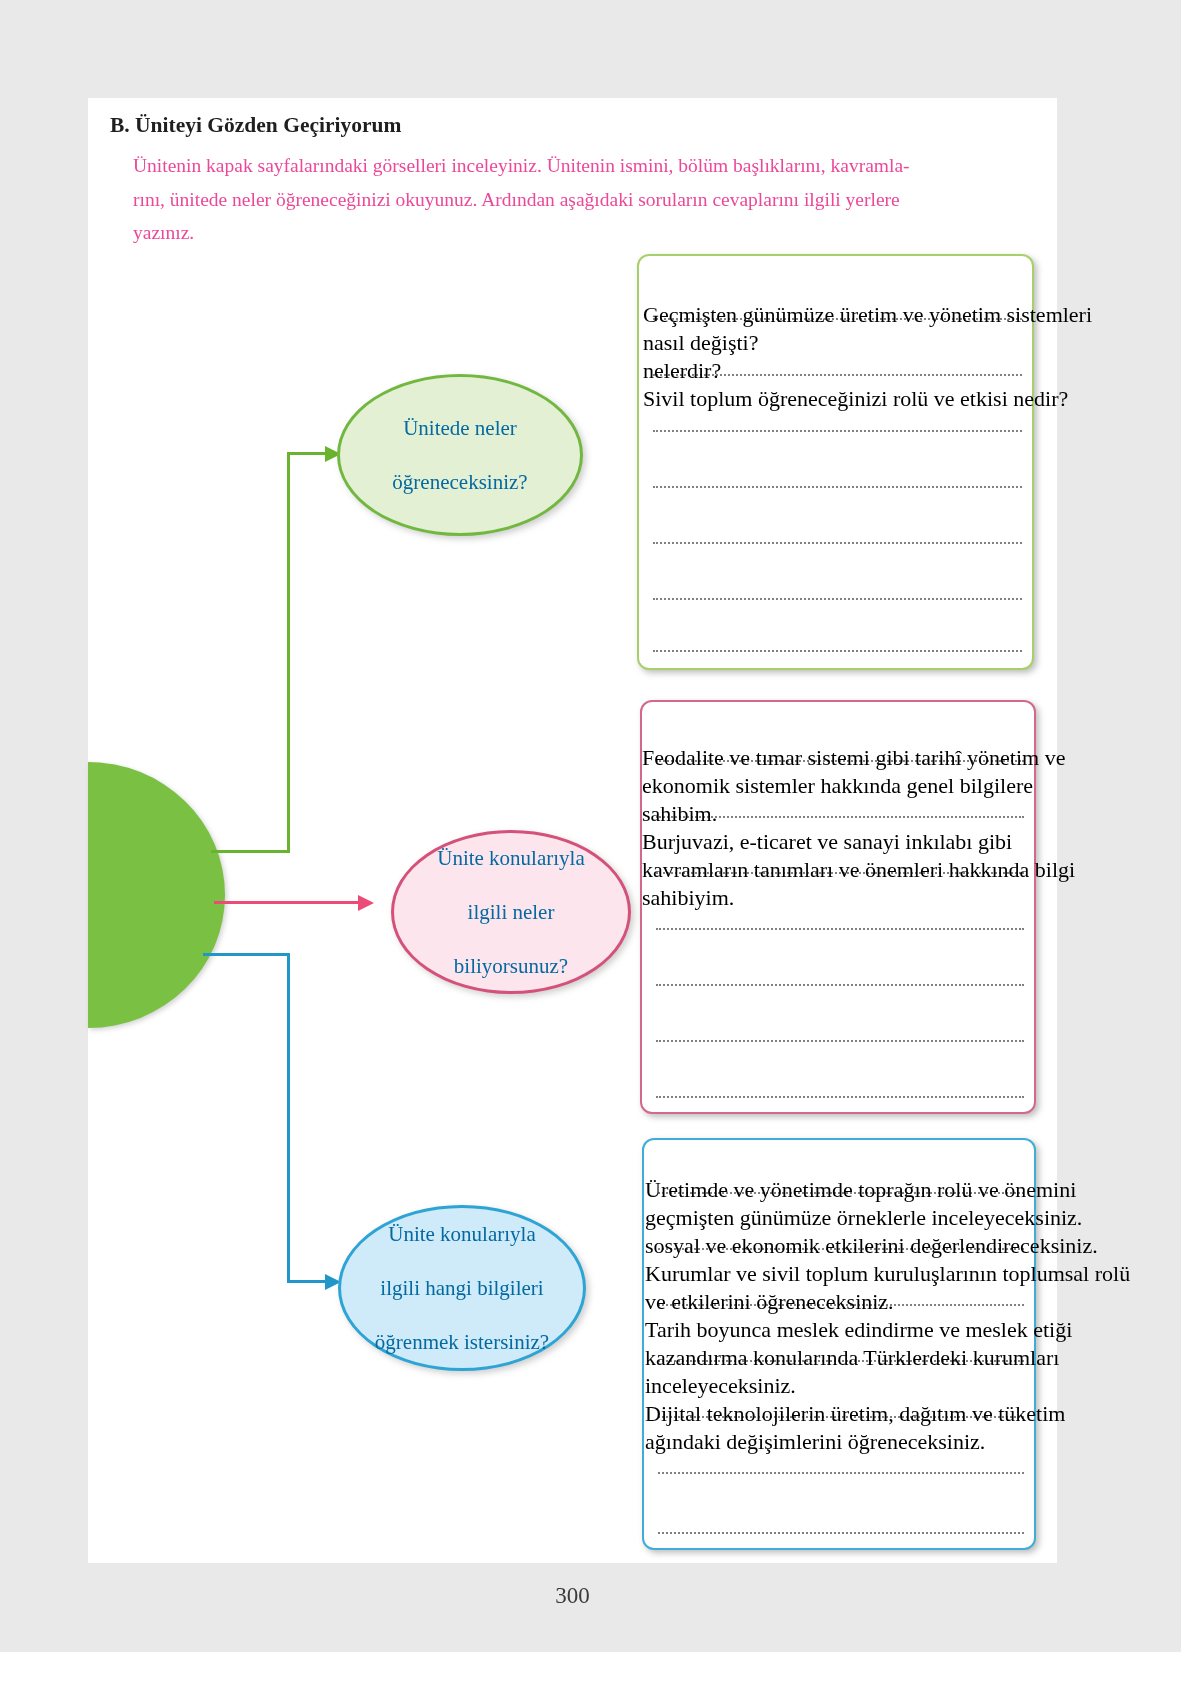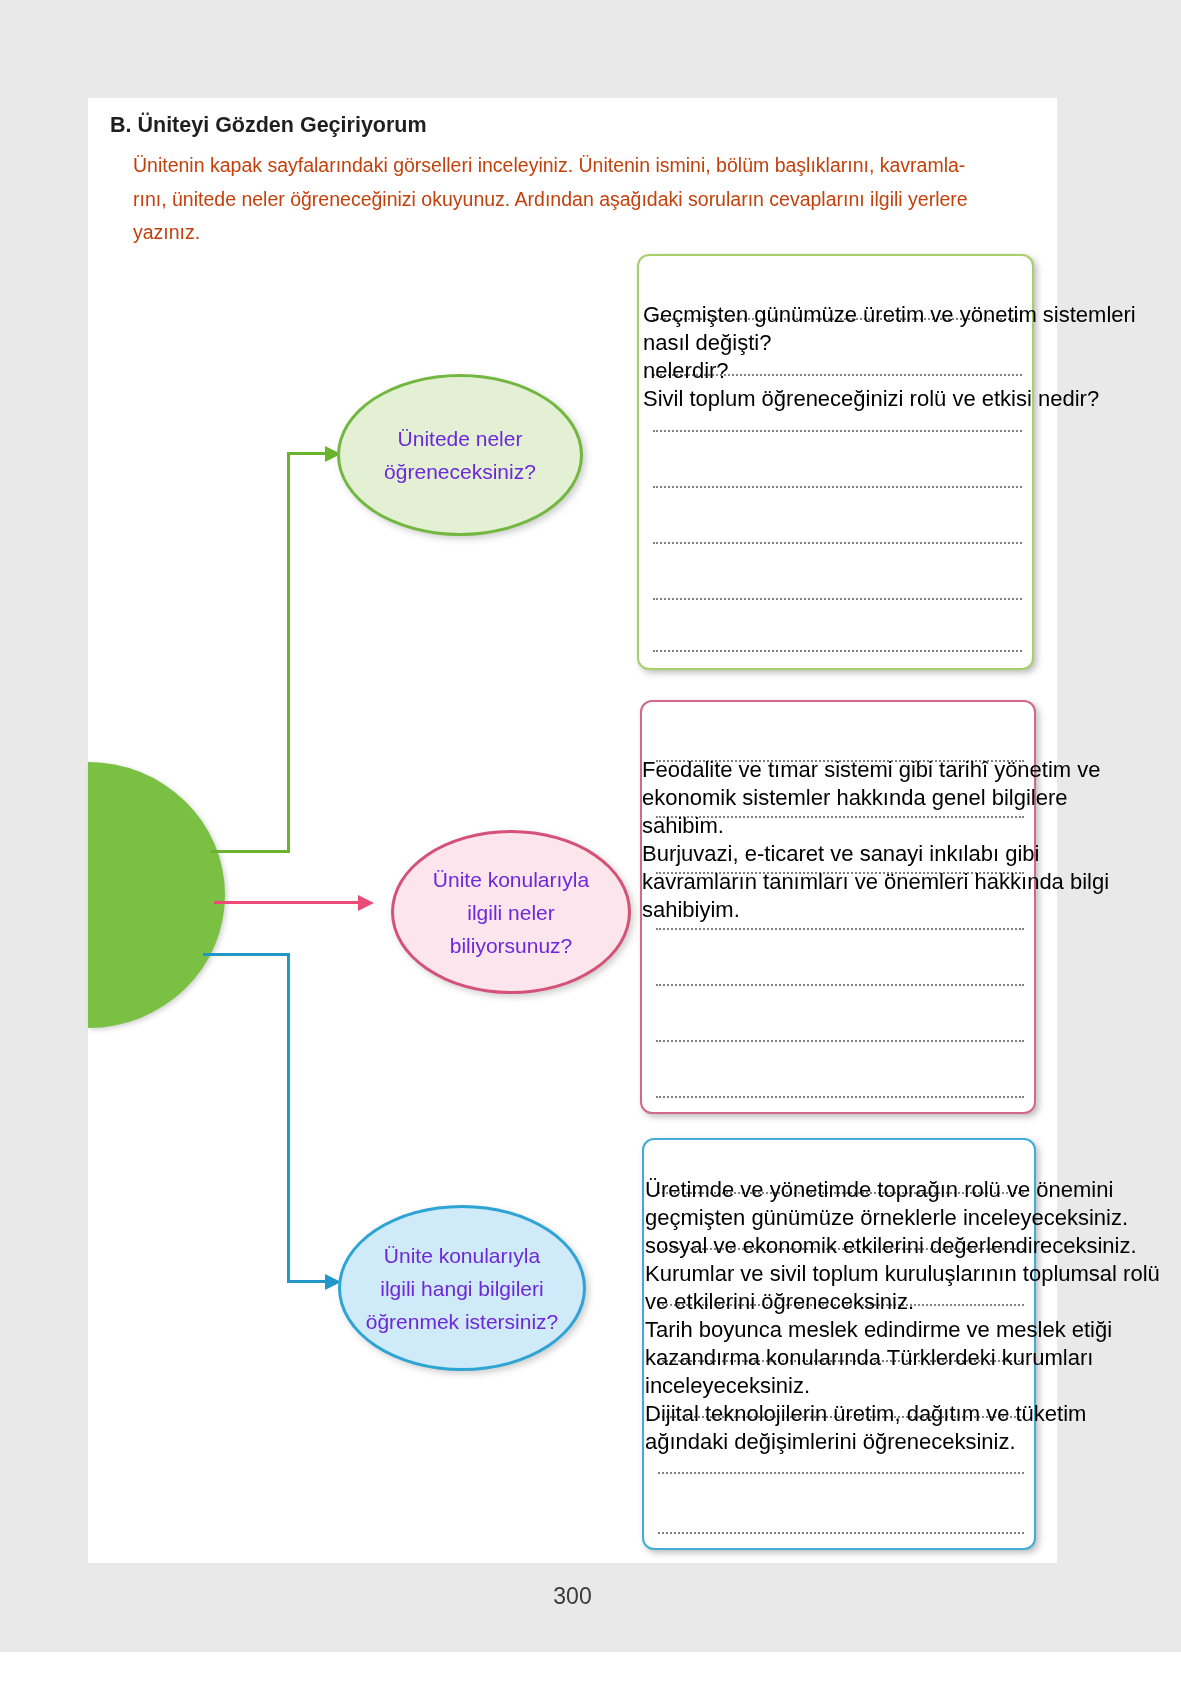--- a/index.html
+++ b/index.html
@@ -1,55 +1,55 @@
 <!DOCTYPE html>
 <html><head>
 <meta charset="utf-8">
 <style>
   html,body{margin:0;padding:0;background:#ffffff;}
   .viewport{position:relative;width:1181px;height:1683px;overflow:hidden;
-            font-family:Liberation Sans, sans-serif;}
+            font-family:Liberation Serif, serif;}
   .gray-bg{position:absolute;left:0;top:0;width:1181px;height:1652px;background:#e9e9e9;}
   .page{position:absolute;left:88px;top:98px;width:969px;height:1465px;background:#ffffff;}
 
   .section-title{position:absolute;left:22px;top:15px;font-size:21.5px;font-weight:bold;color:#1f1f1f;white-space:nowrap;}
-  .instructions{position:absolute;left:45px;top:51px;font-size:19.5px;color:#c2410c;line-height:33.5px;}
+  .instructions{position:absolute;left:45px;top:51px;font-size:19.5px;color:#ec4899;line-height:33.5px;}
   .instructions div{white-space:nowrap;}
 
   .half-circle{position:absolute;left:0;top:664px;width:137px;height:266px;background:#7ac143;
                border-top-right-radius:137px 133px;border-bottom-right-radius:137px 133px;
                box-shadow:2px 2px 5px rgba(130,130,130,.35);}
 
   .conn{position:absolute;background:#6ab32e;}
   .conn.pink{background:#ed4b77;}
   .conn.blue{background:#2196c9;}
   .arrowhead{position:absolute;width:0;height:0;border-top:8px solid transparent;border-bottom:8px solid transparent;}
   .arrowhead.green{border-left:16px solid #6ab32e;}
   .arrowhead.pink{border-left:16px solid #ed4b77;}
   .arrowhead.blue{border-left:16px solid #2196c9;}
 
   .bubble{position:absolute;border-radius:50%;display:flex;flex-direction:column;justify-content:center;
-          align-items:center;text-align:center;font-size:21px;color:#6d28d9;line-height:33px;
-          box-shadow:3px 3px 6px rgba(120,120,120,.35);}
+          align-items:center;text-align:center;font-size:21px;color:#0369a1;line-height:33px;
+          box-shadow:3px 3px 6px rgba(120,120,120,.35);gap:21px;}
   .bubble.green{left:249px;top:276px;width:240px;height:156px;background:#e3f0d4;border:3px solid #72b840;}
   .bubble.pink{left:303px;top:732px;width:234px;height:158px;background:#fce5ed;border:3px solid #d4517a;}
   .bubble.blue{left:250px;top:1107px;width:242px;height:160px;background:#cfeaf8;border:3px solid #2ea4d5;}
   .bubble div{white-space:nowrap;}
 
   .answer-box{position:absolute;background:#ffffff;border-radius:12px;
               box-shadow:3px 3px 6px rgba(110,110,110,.45);}
   .answer-box.b1{left:549px;top:156px;width:393px;height:412px;border:2.5px solid #a8d06a;}
   .answer-box.b2{left:552px;top:602px;width:392px;height:410px;border:2.5px solid #d2688b;}
   .answer-box.b3{left:554px;top:1040px;width:390px;height:408px;border:2.5px solid #3fadd8;}
   .dotline{position:absolute;left:14px;right:10px;height:0;border-top:2.5px dotted #808080;}
 
   .hand{position:absolute;color:#000000;font-size:22px;line-height:28px;}
   .hand div{white-space:nowrap;}
   .hand.h1{left:555px;top:203px;}
-  .hand.h2{left:554px;top:646px;margin-top:12px;}
+  .hand.h2{left:554px;top:646px;}
   .hand.h3{left:557px;top:1078px;}
 
   .page-number{position:absolute;left:88px;top:1583px;width:969px;text-align:center;
                font-size:23px;color:#3a3a3a;}
 </style>
 </head>
 <body>
 
 <div class="viewport">
   <div class="gray-bg"></div>

